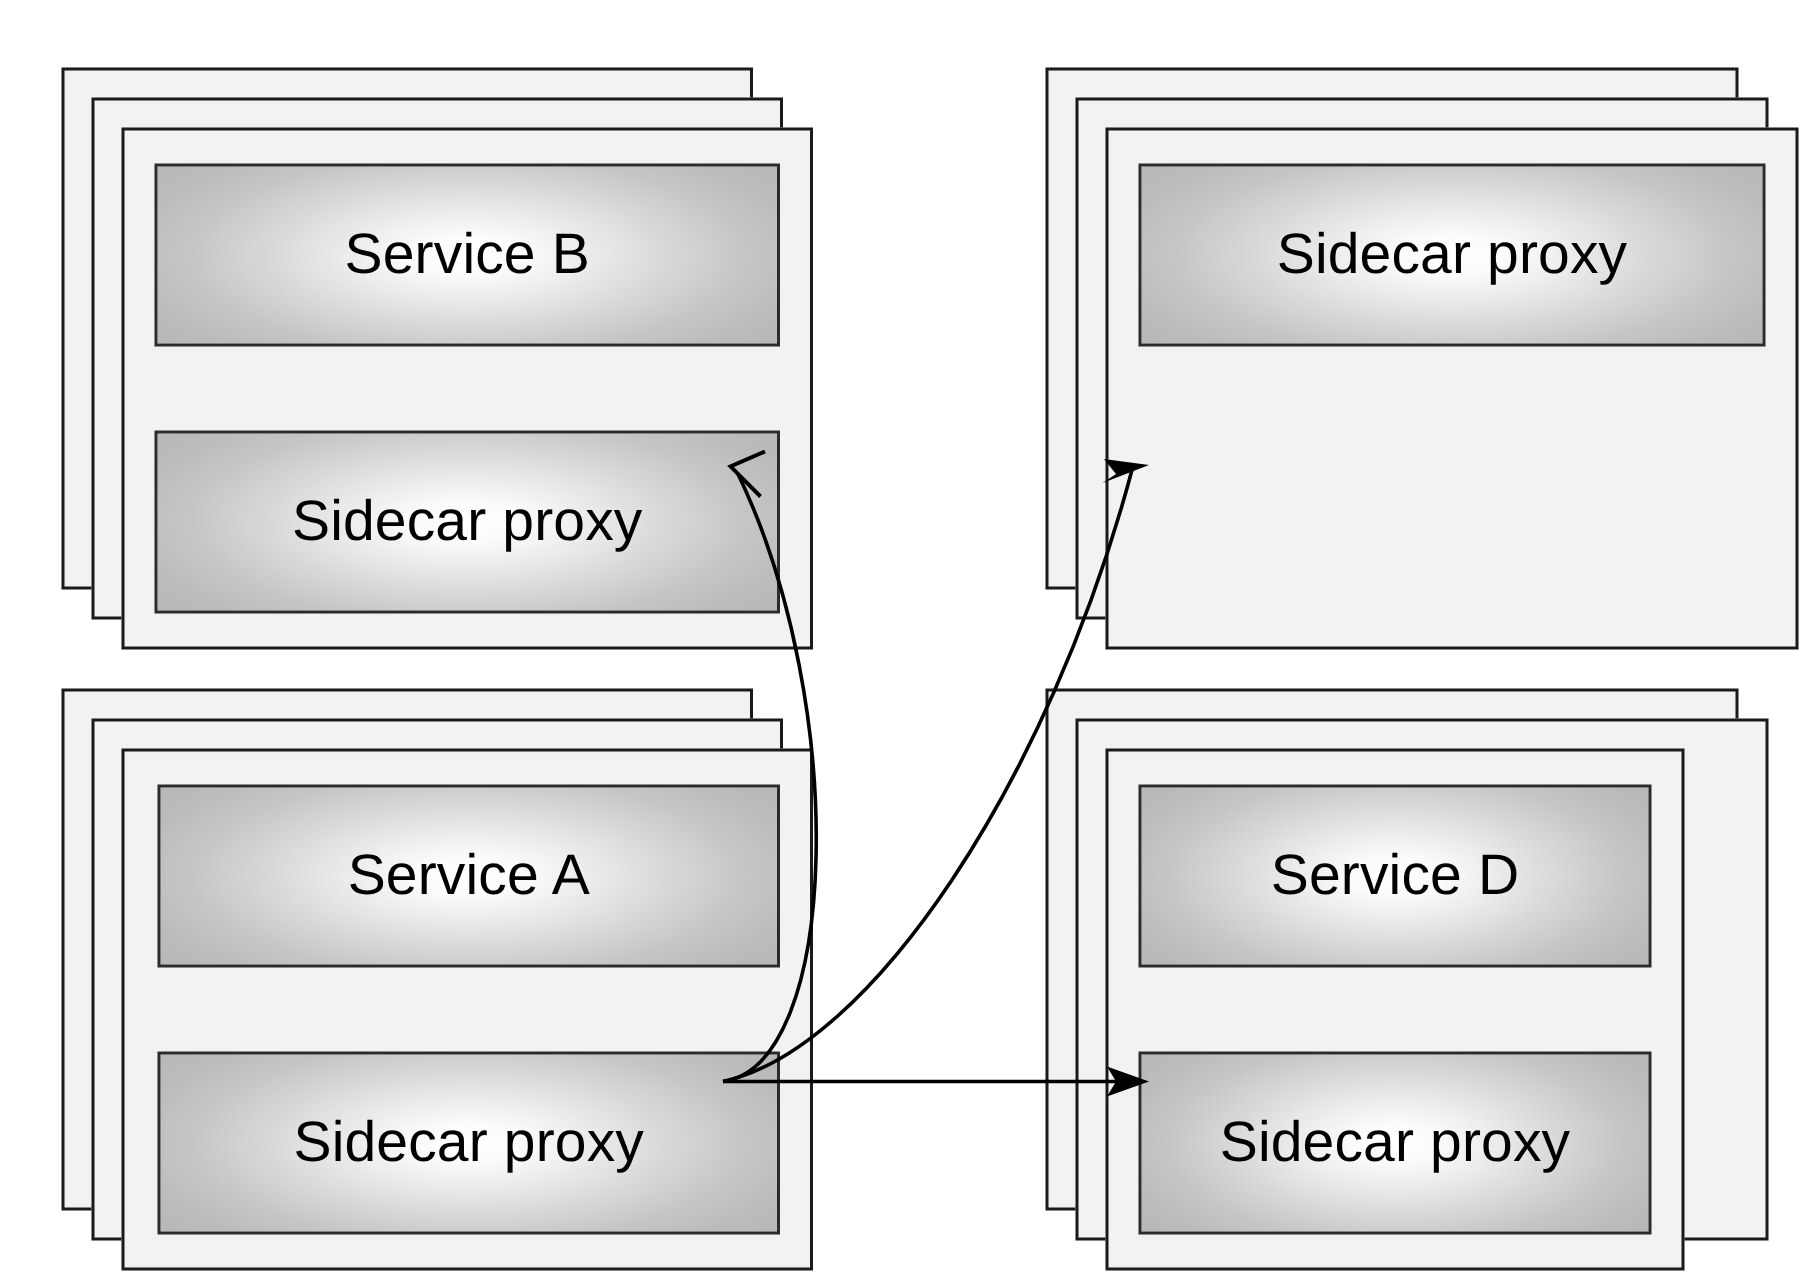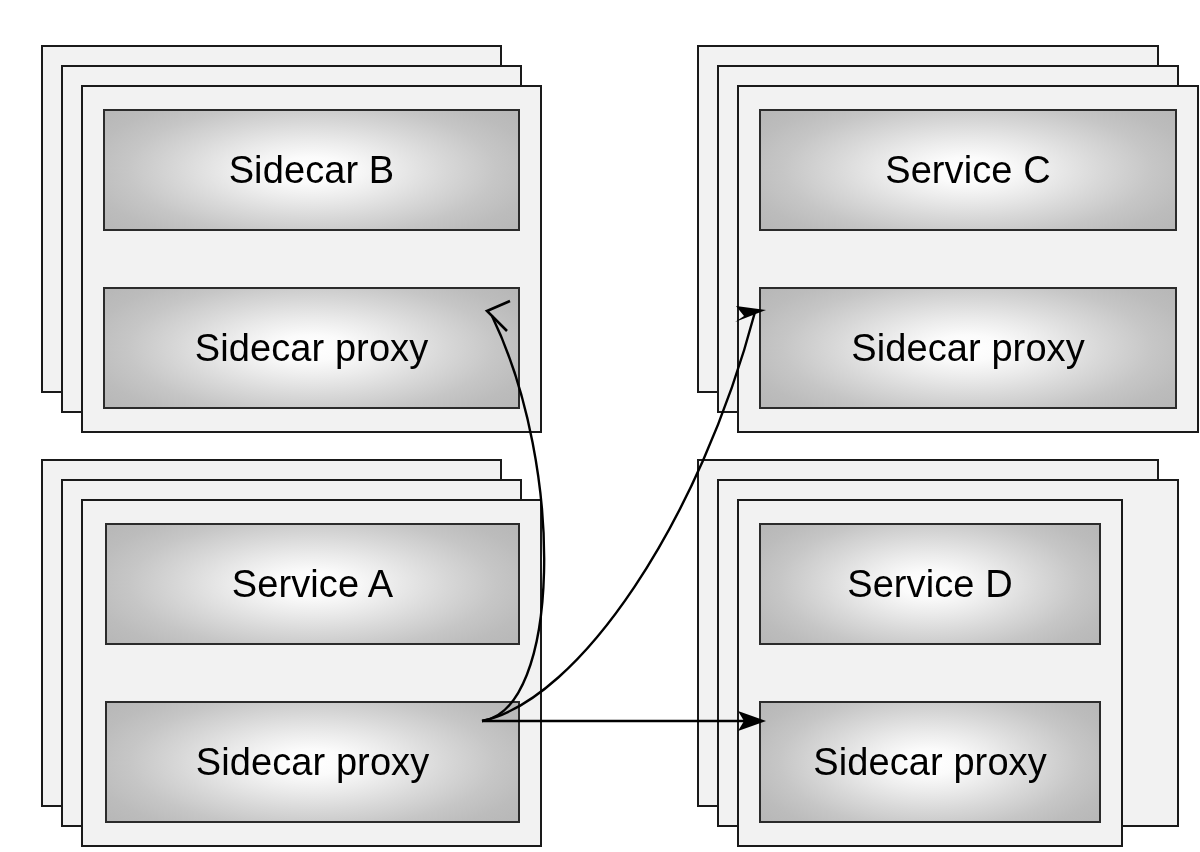--- a/index.html
+++ b/index.html
@@ -90,35 +90,32 @@
 </head>
 <body>
 
 <div id="canvas">
 
   <div class="group" style="left:41px; top:45px; width:501px; height:388px;">
     <div class="card-shadow" style="left:0px; top:0px; width:461px; height:348px;"></div>
     <div class="card-shadow" style="left:20px; top:20px; width:461px; height:348px;"></div>
     <div class="card-front" style="left:40px; top:40px; width:461px; height:348px;">
       <div class="inner-box" style="height:122px;">
-        <span class="label">Sidecar B</span>
+        <span class="label">Service B</span>
       </div>
       <div class="inner-box" style="height:122px;">
         <span class="label">Sidecar proxy</span>
       </div>
     </div>
   </div>
 
   <div class="group" style="left:697px; top:45px; width:502px; height:388px;">
     <div class="card-shadow" style="left:0px; top:0px; width:462px; height:348px;"></div>
     <div class="card-shadow" style="left:20px; top:20px; width:462px; height:348px;"></div>
     <div class="card-front" style="left:40px; top:40px; width:462px; height:348px;">
-      <div class="inner-box" style="height:122px;">
-        <span class="label">Service C</span>
-      </div>
       <div class="inner-box" style="height:122px;">
         <span class="label">Sidecar proxy</span>
       </div>
     </div>
   </div>
 
   <div class="group" style="left:41px; top:459px; width:501px; height:388px;">
     <div class="card-shadow" style="left:0px; top:0px; width:461px; height:348px;"></div>
     <div class="card-shadow" style="left:20px; top:20px; width:461px; height:348px;"></div>
     <div class="card-front" style="left:40px; top:40px; width:461px; height:348px;padding-left:22px;">

